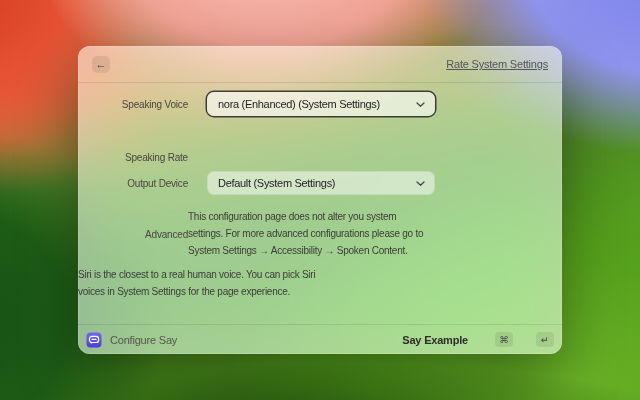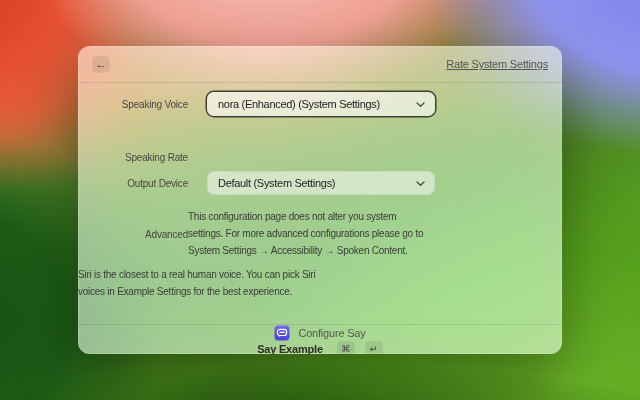--- a/index.html
+++ b/index.html
@@ -84,26 +84,25 @@
     width:238px;
     font-size:10px; letter-spacing:-0.25px; line-height:17px; color:#3d3c38;
   }
 
   
   .footer {
     position:absolute; left:0; right:0; bottom:0; height:30px;
     border-top:1px solid rgba(40,40,40,0.12);
     display:flex; align-items:center; justify-content:space-between;
     padding:0 8px;
-    flex-direction:column;
   }
   .f-left { display:flex; align-items:center; gap:8px; }
   .app-icon { width:16px; height:16px; display:inline-flex; flex:none; }
   .cmd-name { font-size:11px; letter-spacing:-0.2px; color:#57564f; }
-  .f-right { display:flex; align-items:center; gap:10px; cursor:pointer; }
+  .f-right { display:flex; align-items:center; gap:23px; cursor:pointer; }
   .action-label { font-size:11px; font-weight:bold; letter-spacing:-0.2px; color:#2e2d2a; margin-right:4px; }
   .key {
     width:18px; height:15px; border-radius:4px;
     background:rgba(0,0,0,0.08); color:#4a4a4a;
     font-size:9.5px; line-height:15px; text-align:center; display:inline-block;
   }
 </style>
 </head>
 <body>
 
@@ -145,21 +144,21 @@
       </div>
     </div>
   </div>
 
   <div class="notes">
     <div class="note">
       <div class="flabel">Advanced</div>
       <div class="ntext">This configuration page does not alter you system settings. For more advanced configurations please go to System Settings → Accessibility → Spoken Content.</div>
     </div>
     <div class="note">
-      <div class="ntext">Siri is the closest to a real human voice. You can pick Siri voices in Example Settings for the best experience.</div>
+      <div class="ntext">Siri is the closest to a real human voice. You can pick Siri voices in System Settings for the page experience.</div>
     </div>
   </div>
 
   <div class="footer">
     <div class="f-left">
       <span class="app-icon">
         <svg width="16" height="16" viewBox="0 0 16 16">
           <defs>
             <linearGradient id="ig" x1="0" y1="0" x2="0" y2="1">
               <stop offset="0" stop-color="#7068ee"></stop>

